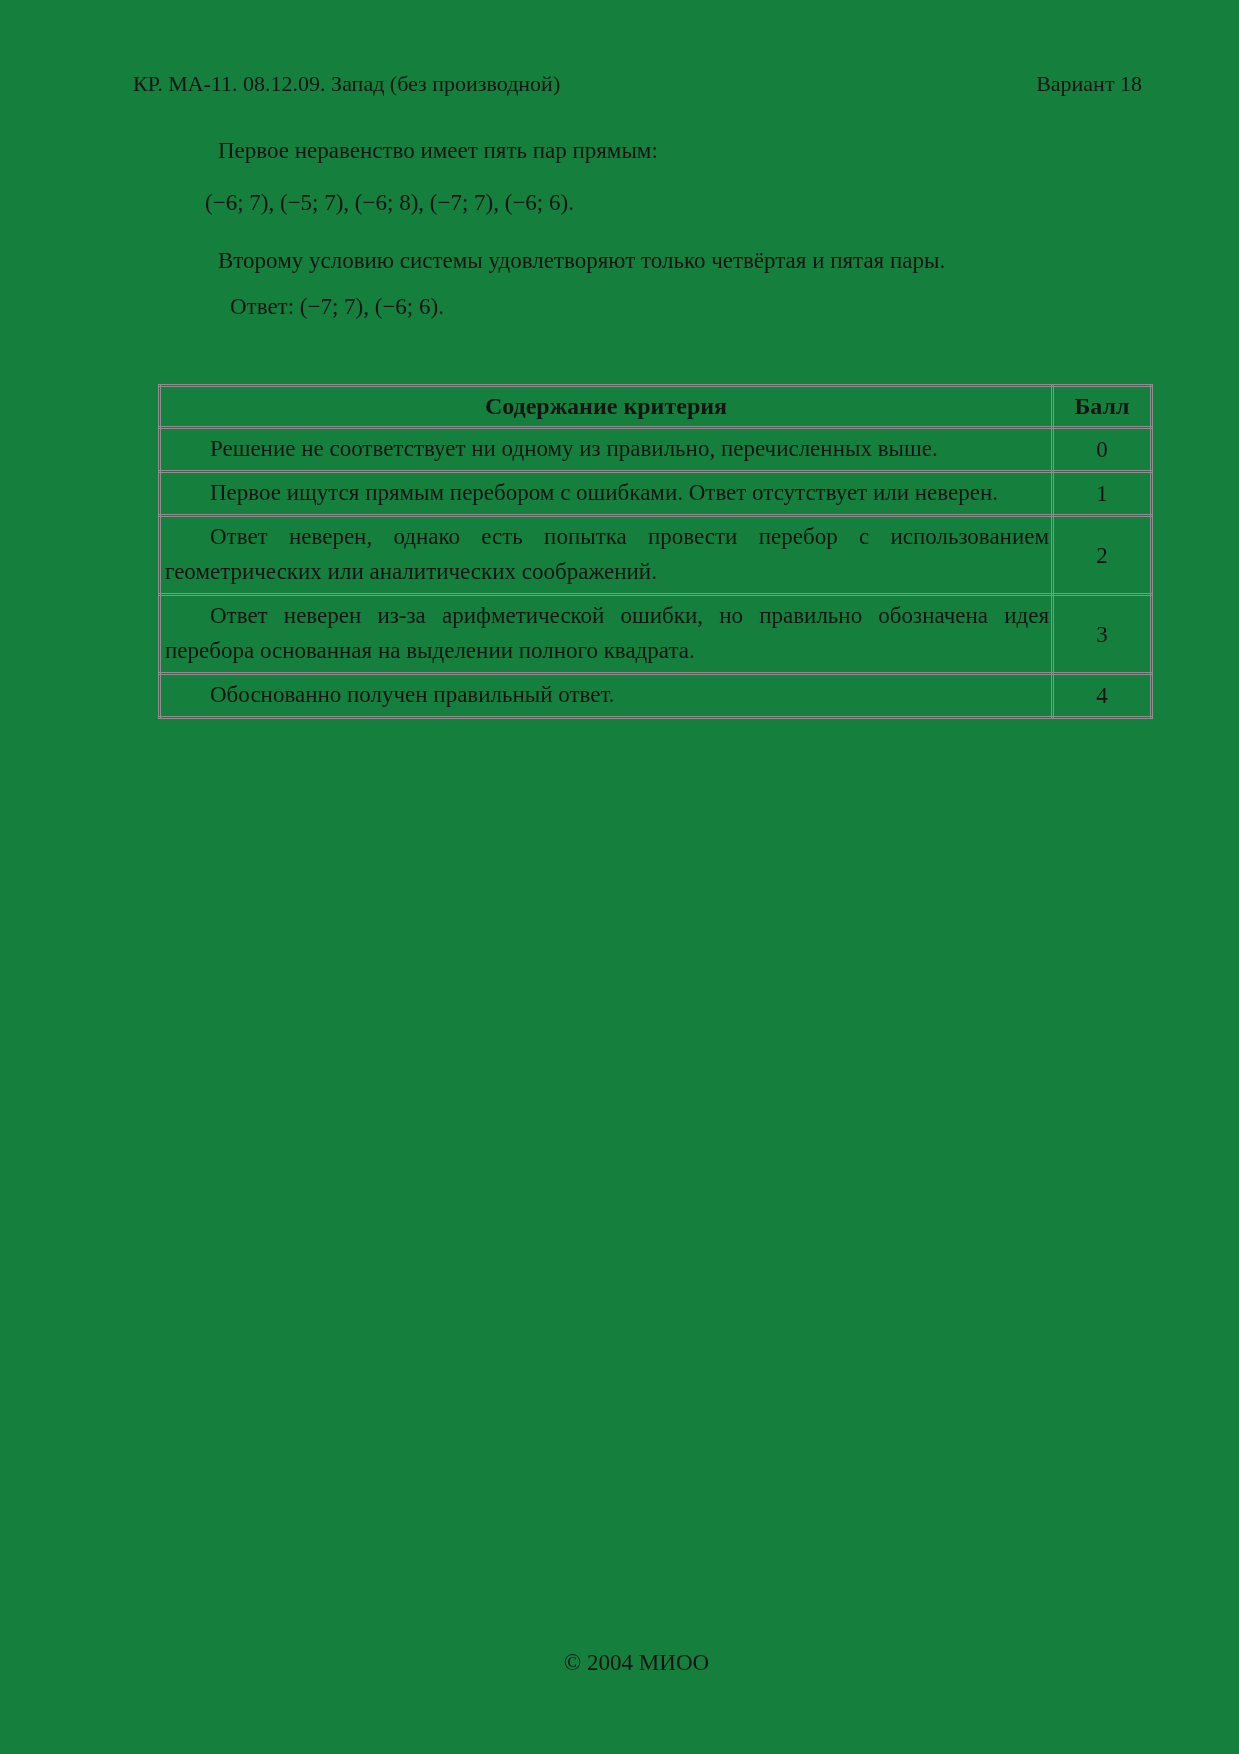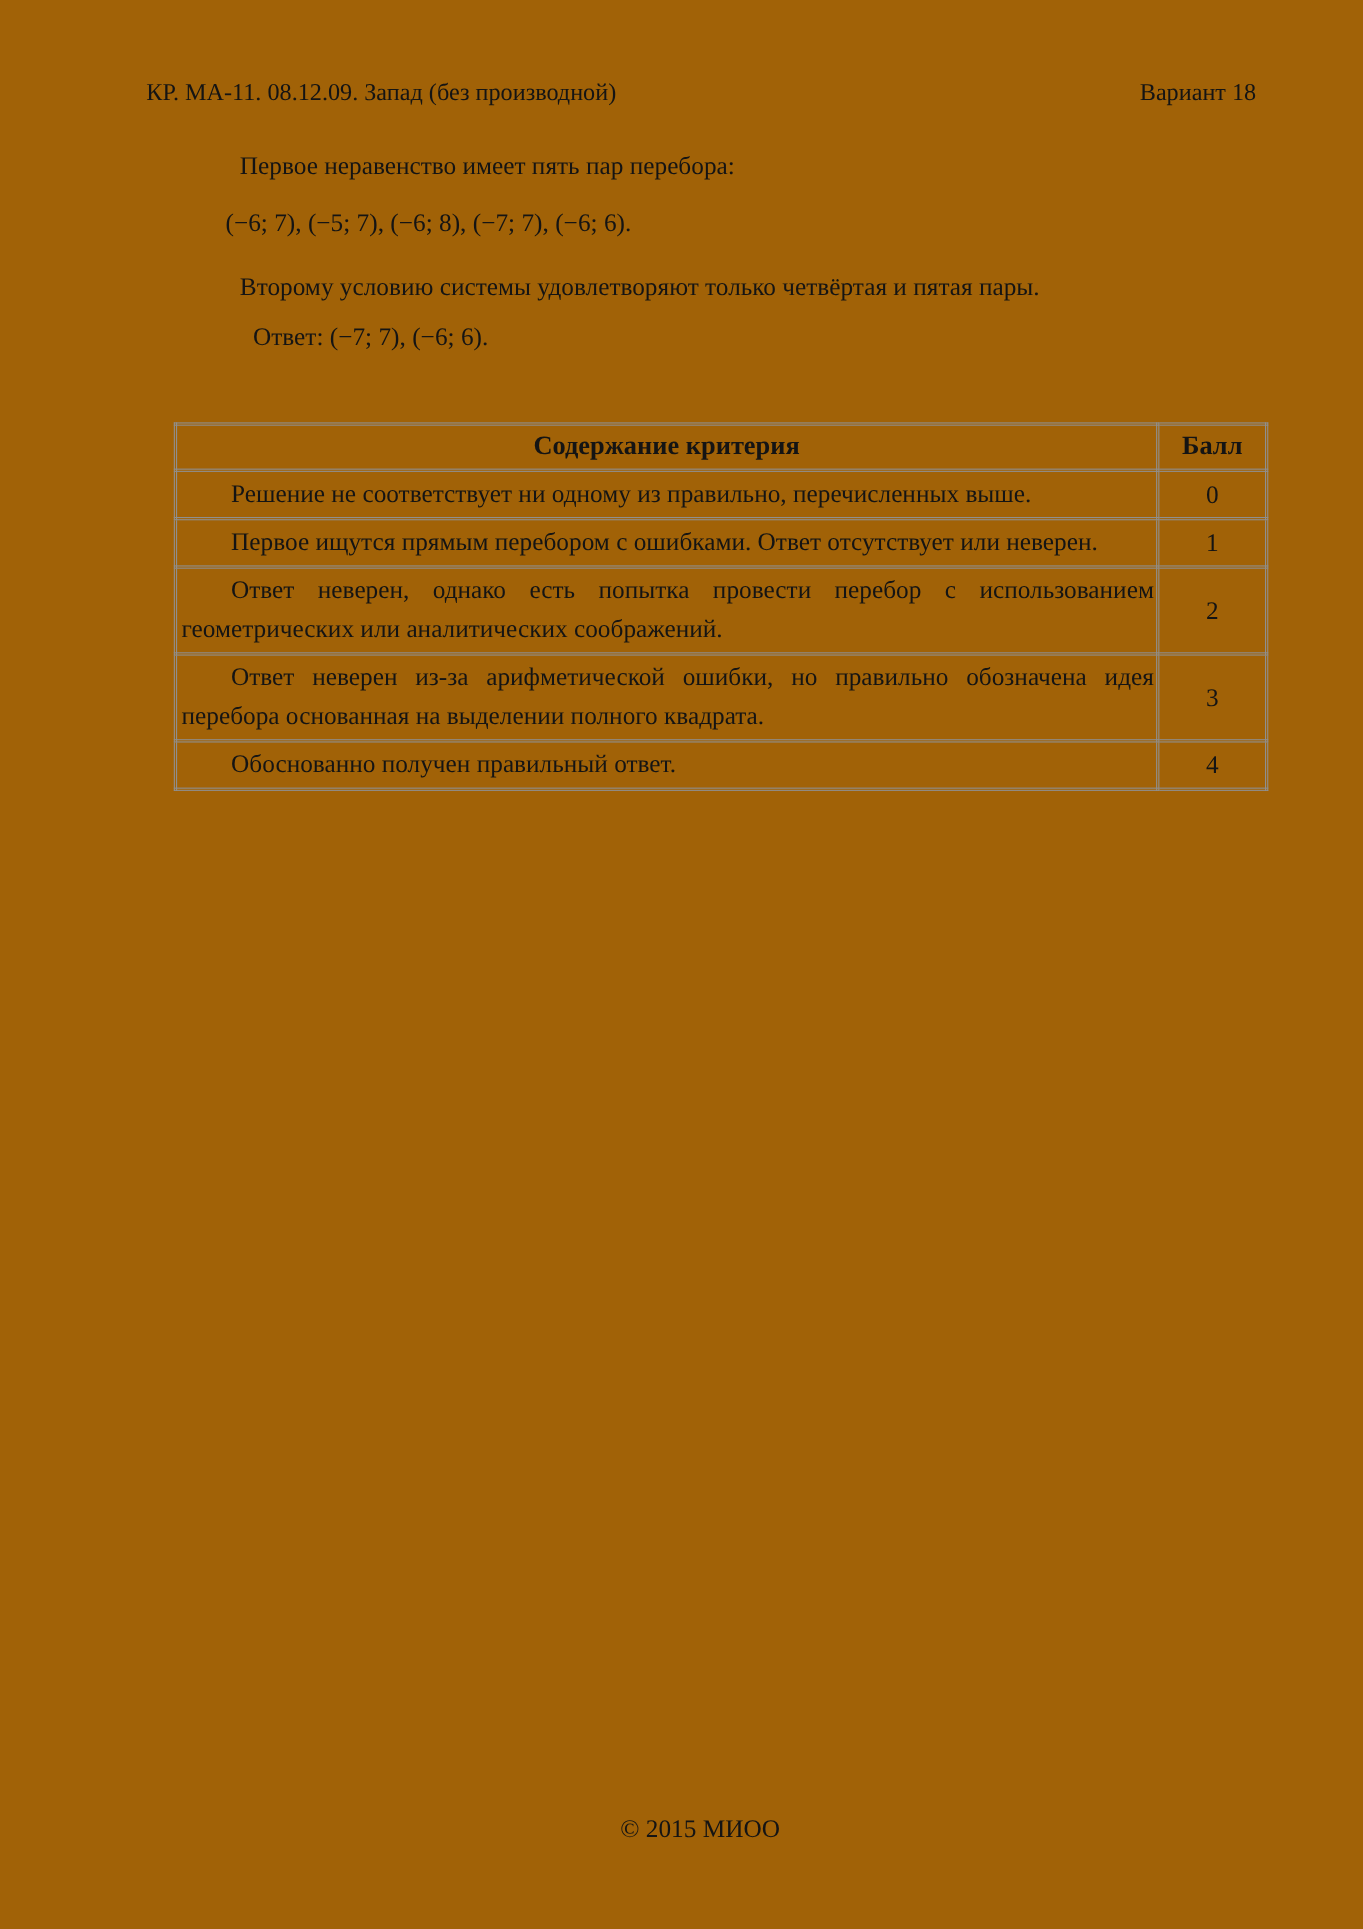--- a/index.html
+++ b/index.html
@@ -5,21 +5,21 @@
   html, body {
     margin: 0;
     padding: 0;
     background: #e8e8e8;
   }
   .page {
     position: relative;
     width: 1239px;
     height: 1754px;
     margin: 0 auto;
-    background: #a16207;
+    background: #15803d;
     font-family: "Liberation Serif", "DejaVu Serif", serif;
     color: #141414;
     overflow: hidden;
   }
   .page-header {
     display: flex;
     justify-content: space-between;
     align-items: baseline;
     padding: 70px 97px 0 133px;
     font-size: 22px;
@@ -90,21 +90,21 @@
 <body>
 
 <div class="page">
 
   <div class="page-header">
     <span>КР. МА-11. 08.12.09. Запад (без производной)</span>
     <span>Вариант 18</span>
   </div>
 
   <div class="content">
-    <p class="p-first">Первое неравенство имеет пять пар перебора:</p>
+    <p class="p-first">Первое неравенство имеет пять пар прямым:</p>
     <p class="p-pairs">(−6; 7), (−5; 7), (−6; 8), (−7; 7), (−6; 6).</p>
     <p class="p-justified">Второму условию системы удовлетворяют только четвёртая и пятая пары.</p>
     <p class="p-answer">Ответ: (−7; 7), (−6; 6).</p>
 
     <table class="criteria-table">
       <colgroup>
         <col class="col-criterion">
         <col class="col-score">
       </colgroup>
       <thead>
@@ -132,16 +132,16 @@
           </tr>
           <tr>
             <td class="cell-criterion">Обоснованно получен правильный ответ.</td>
             <td class="cell-score">4</td>
           </tr>
         </tbody>
     </table>
   </div>
 
   <div class="page-footer">
-    <span>© 2015 МИОО</span>
+    <span>© 2004 МИОО</span>
   </div>
 
 </div>
 
 </body></html>

